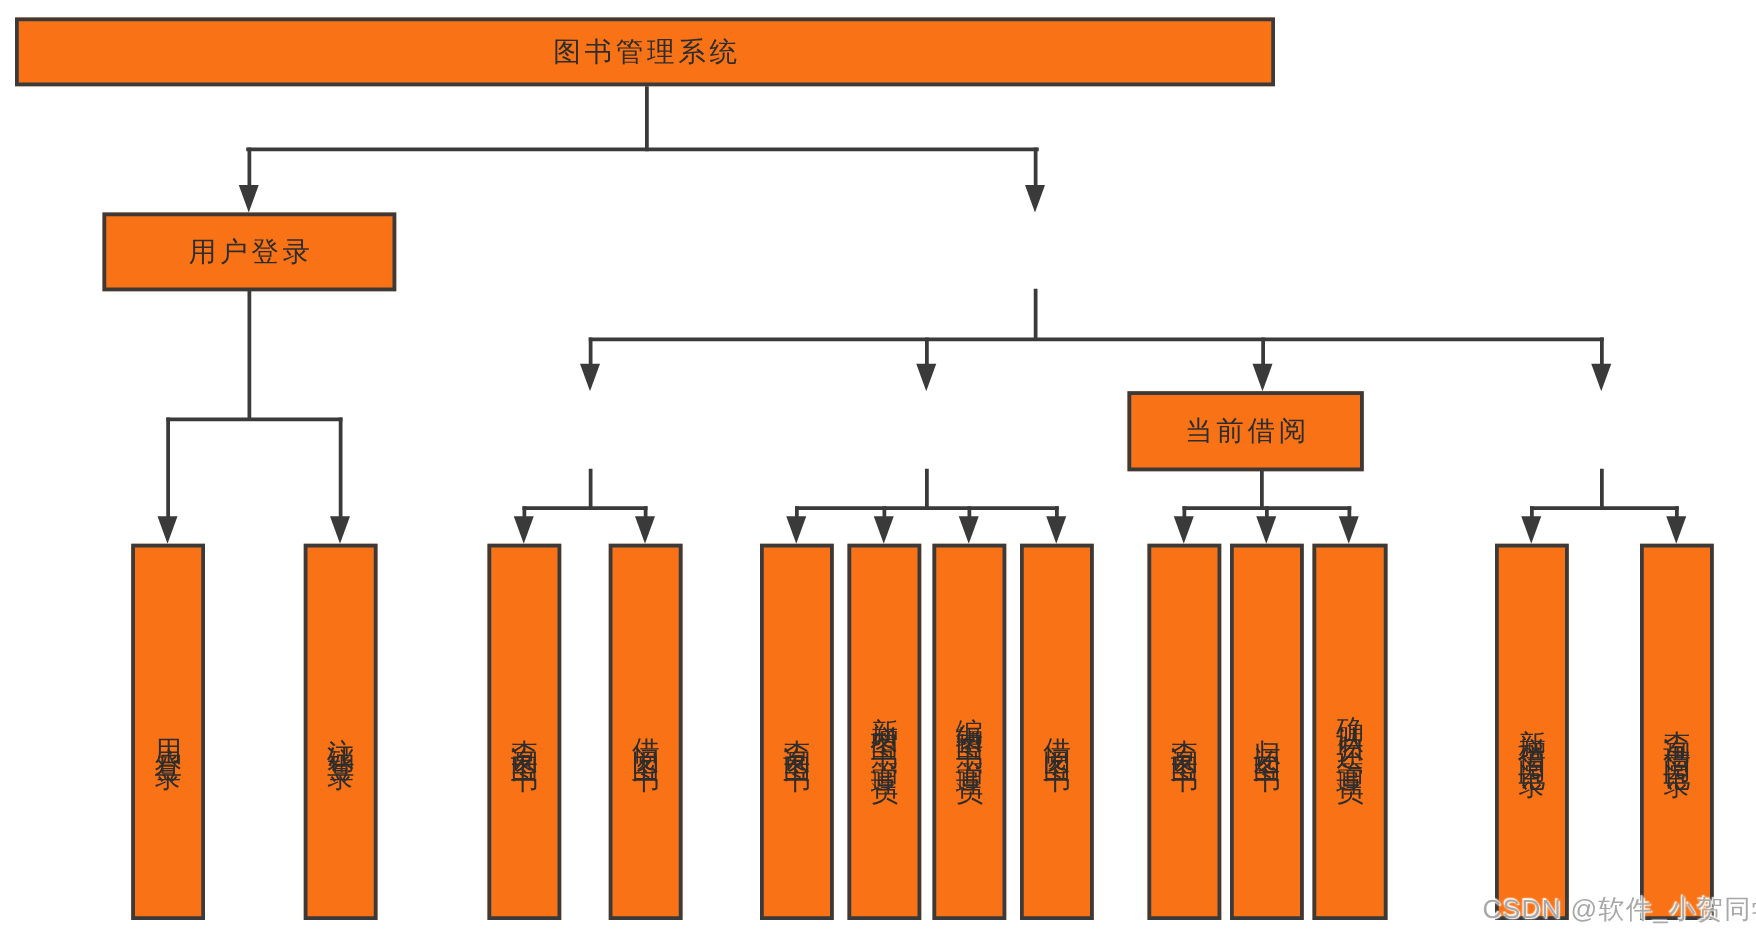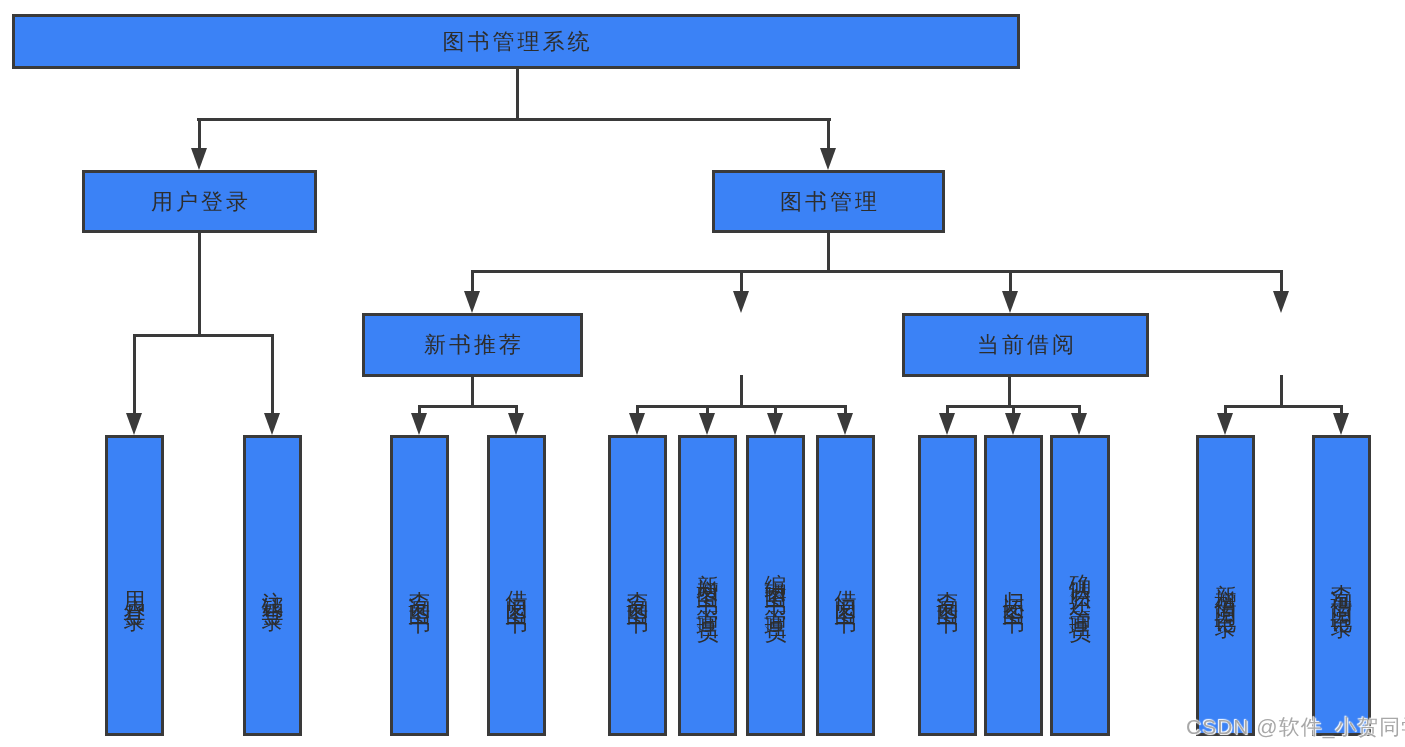--- a/index.html
+++ b/index.html
@@ -13,21 +13,21 @@
     position:relative;
     width:1405px;height:747px;
     background:var(--background);
     font-family:"Liberation Sans","DejaVu Sans",sans-serif;
     overflow:hidden;
   }
   .node{
     position:absolute;
     box-sizing:border-box;
     border:3px solid var(--line);
-    background:#3b82f6;
+    background:#f97316;
     display:flex;
     align-items:center;
     justify-content:center;
     color:var(--text);
     font-size:22px;
     letter-spacing:3px;
     text-indent:3px; 
     white-space:nowrap;
   }
   .leaf{
@@ -70,42 +70,40 @@
   <div class="node" style="left:12px;top:14px;width:1008px;height:55px">图书管理系统</div>
 
   <div class="vline" style="left:516px;top:69px;height:52px"></div>
   <div class="hline" style="left:197px;top:118px;width:634px"></div>
   <div class="vline" style="left:198px;top:118px;height:37px"></div>
   <div class="arrow" style="left:191px;top:148px"></div>
   <div class="vline" style="left:827px;top:118px;height:37px"></div>
   <div class="arrow" style="left:820px;top:148px"></div>
 
   <div class="node" style="left:82px;top:170px;width:235px;height:63px">用户登录</div>
-  <div class="node" style="left:712px;top:170px;width:233px;height:63px">图书管理</div>
 
   <div class="vline" style="left:198px;top:231px;height:105px"></div>
   <div class="hline" style="left:133px;top:334px;width:141px"></div>
   <div class="vline" style="left:133px;top:334px;height:85px"></div>
   <div class="arrow" style="left:126px;top:413px"></div>
   <div class="vline" style="left:271px;top:334px;height:85px"></div>
   <div class="arrow" style="left:264px;top:413px"></div>
 
   <div class="vline" style="left:827px;top:231px;height:41px"></div>
   <div class="hline" style="left:471px;top:270px;width:812px"></div>
   <div class="vline" style="left:471px;top:270px;height:24px"></div>
   <div class="arrow" style="left:464px;top:291px"></div>
   <div class="vline" style="left:740px;top:270px;height:24px"></div>
   <div class="arrow" style="left:733px;top:291px"></div>
   <div class="vline" style="left:1009px;top:270px;height:24px"></div>
   <div class="arrow" style="left:1002px;top:291px"></div>
   <div class="vline" style="left:1280px;top:270px;height:24px"></div>
   <div class="arrow" style="left:1273px;top:291px"></div>
 
-  <div class="node" style="left:362px;top:313px;width:221px;height:64px">新书推荐</div>
-  <div class="node" style="left:902px;top:313px;width:247px;height:64px">当前借阅</div>
+  <div class="node" style="left:902px;top:313px;width:189px;height:64px">当前借阅</div>
 
   <div class="vline" style="left:471px;top:375px;height:33px"></div>
   <div class="hline" style="left:418px;top:405px;width:100px"></div>
   <div class="vline" style="left:418px;top:405px;height:12px"></div>
   <div class="arrow" style="left:411px;top:413px"></div>
   <div class="vline" style="left:515px;top:405px;height:12px"></div>
   <div class="arrow" style="left:508px;top:413px"></div>
 
   <div class="vline" style="left:740px;top:375px;height:33px"></div>
   <div class="hline" style="left:636px;top:405px;width:211px"></div>

